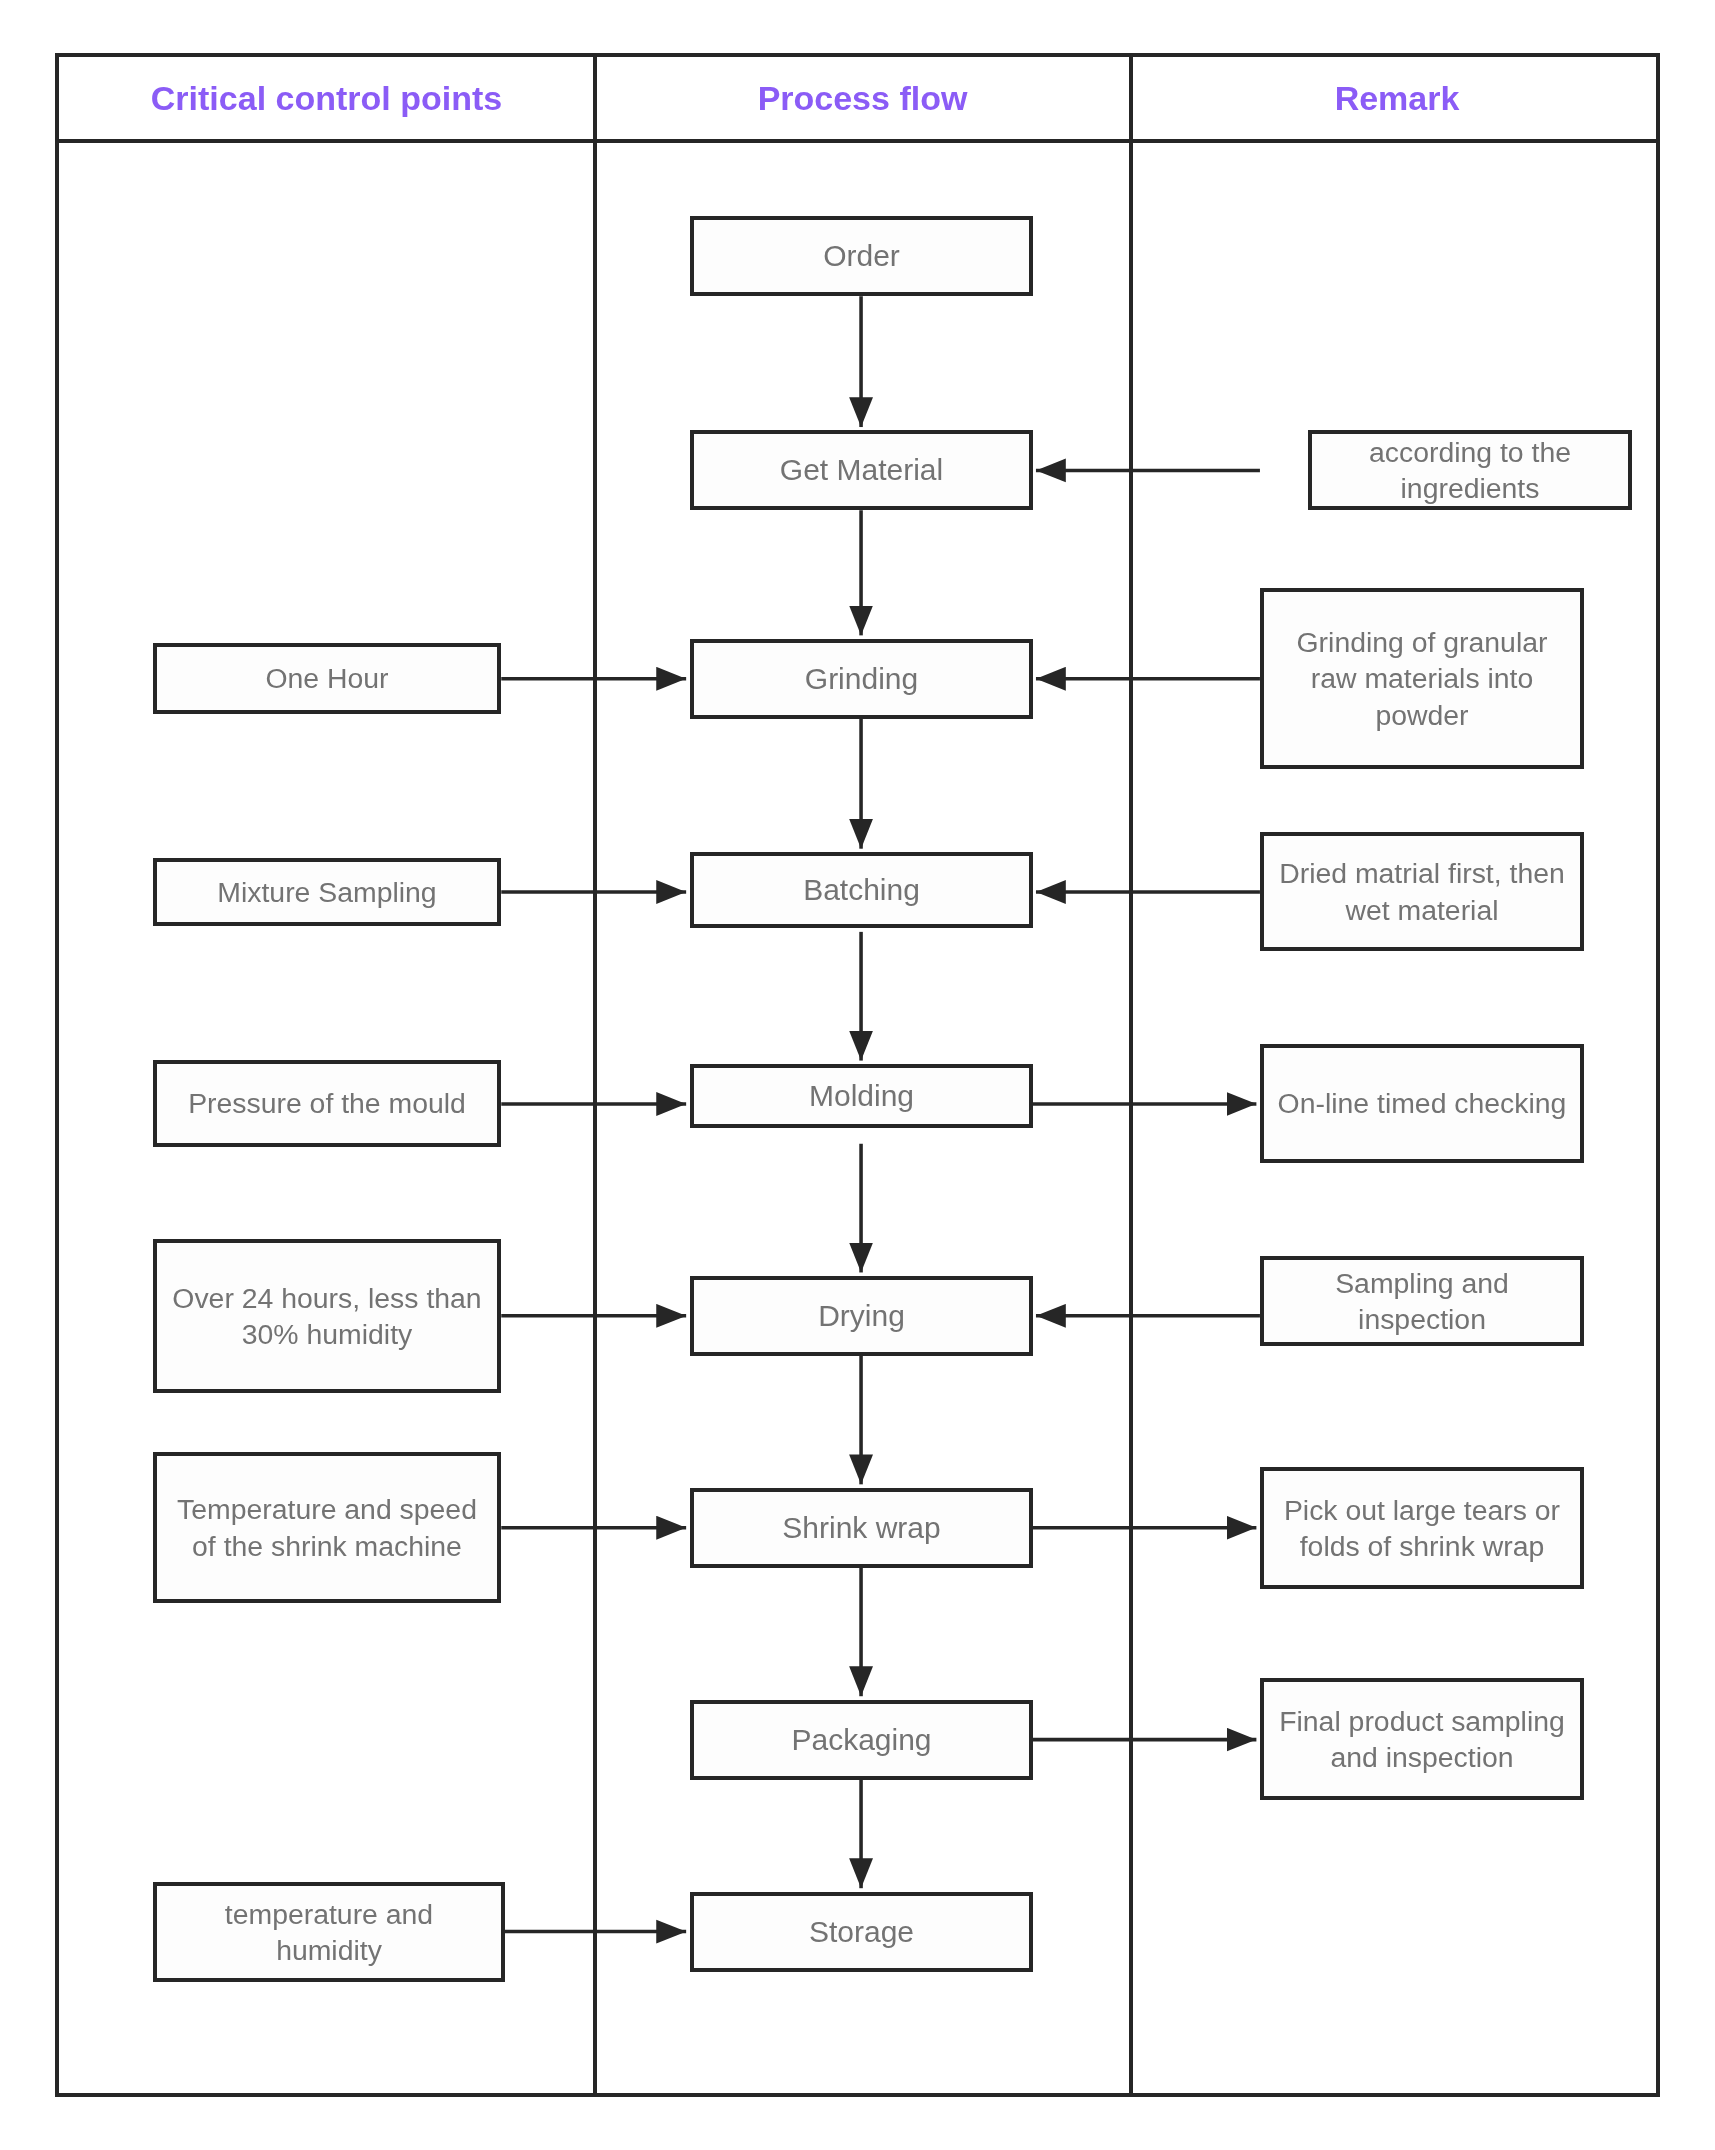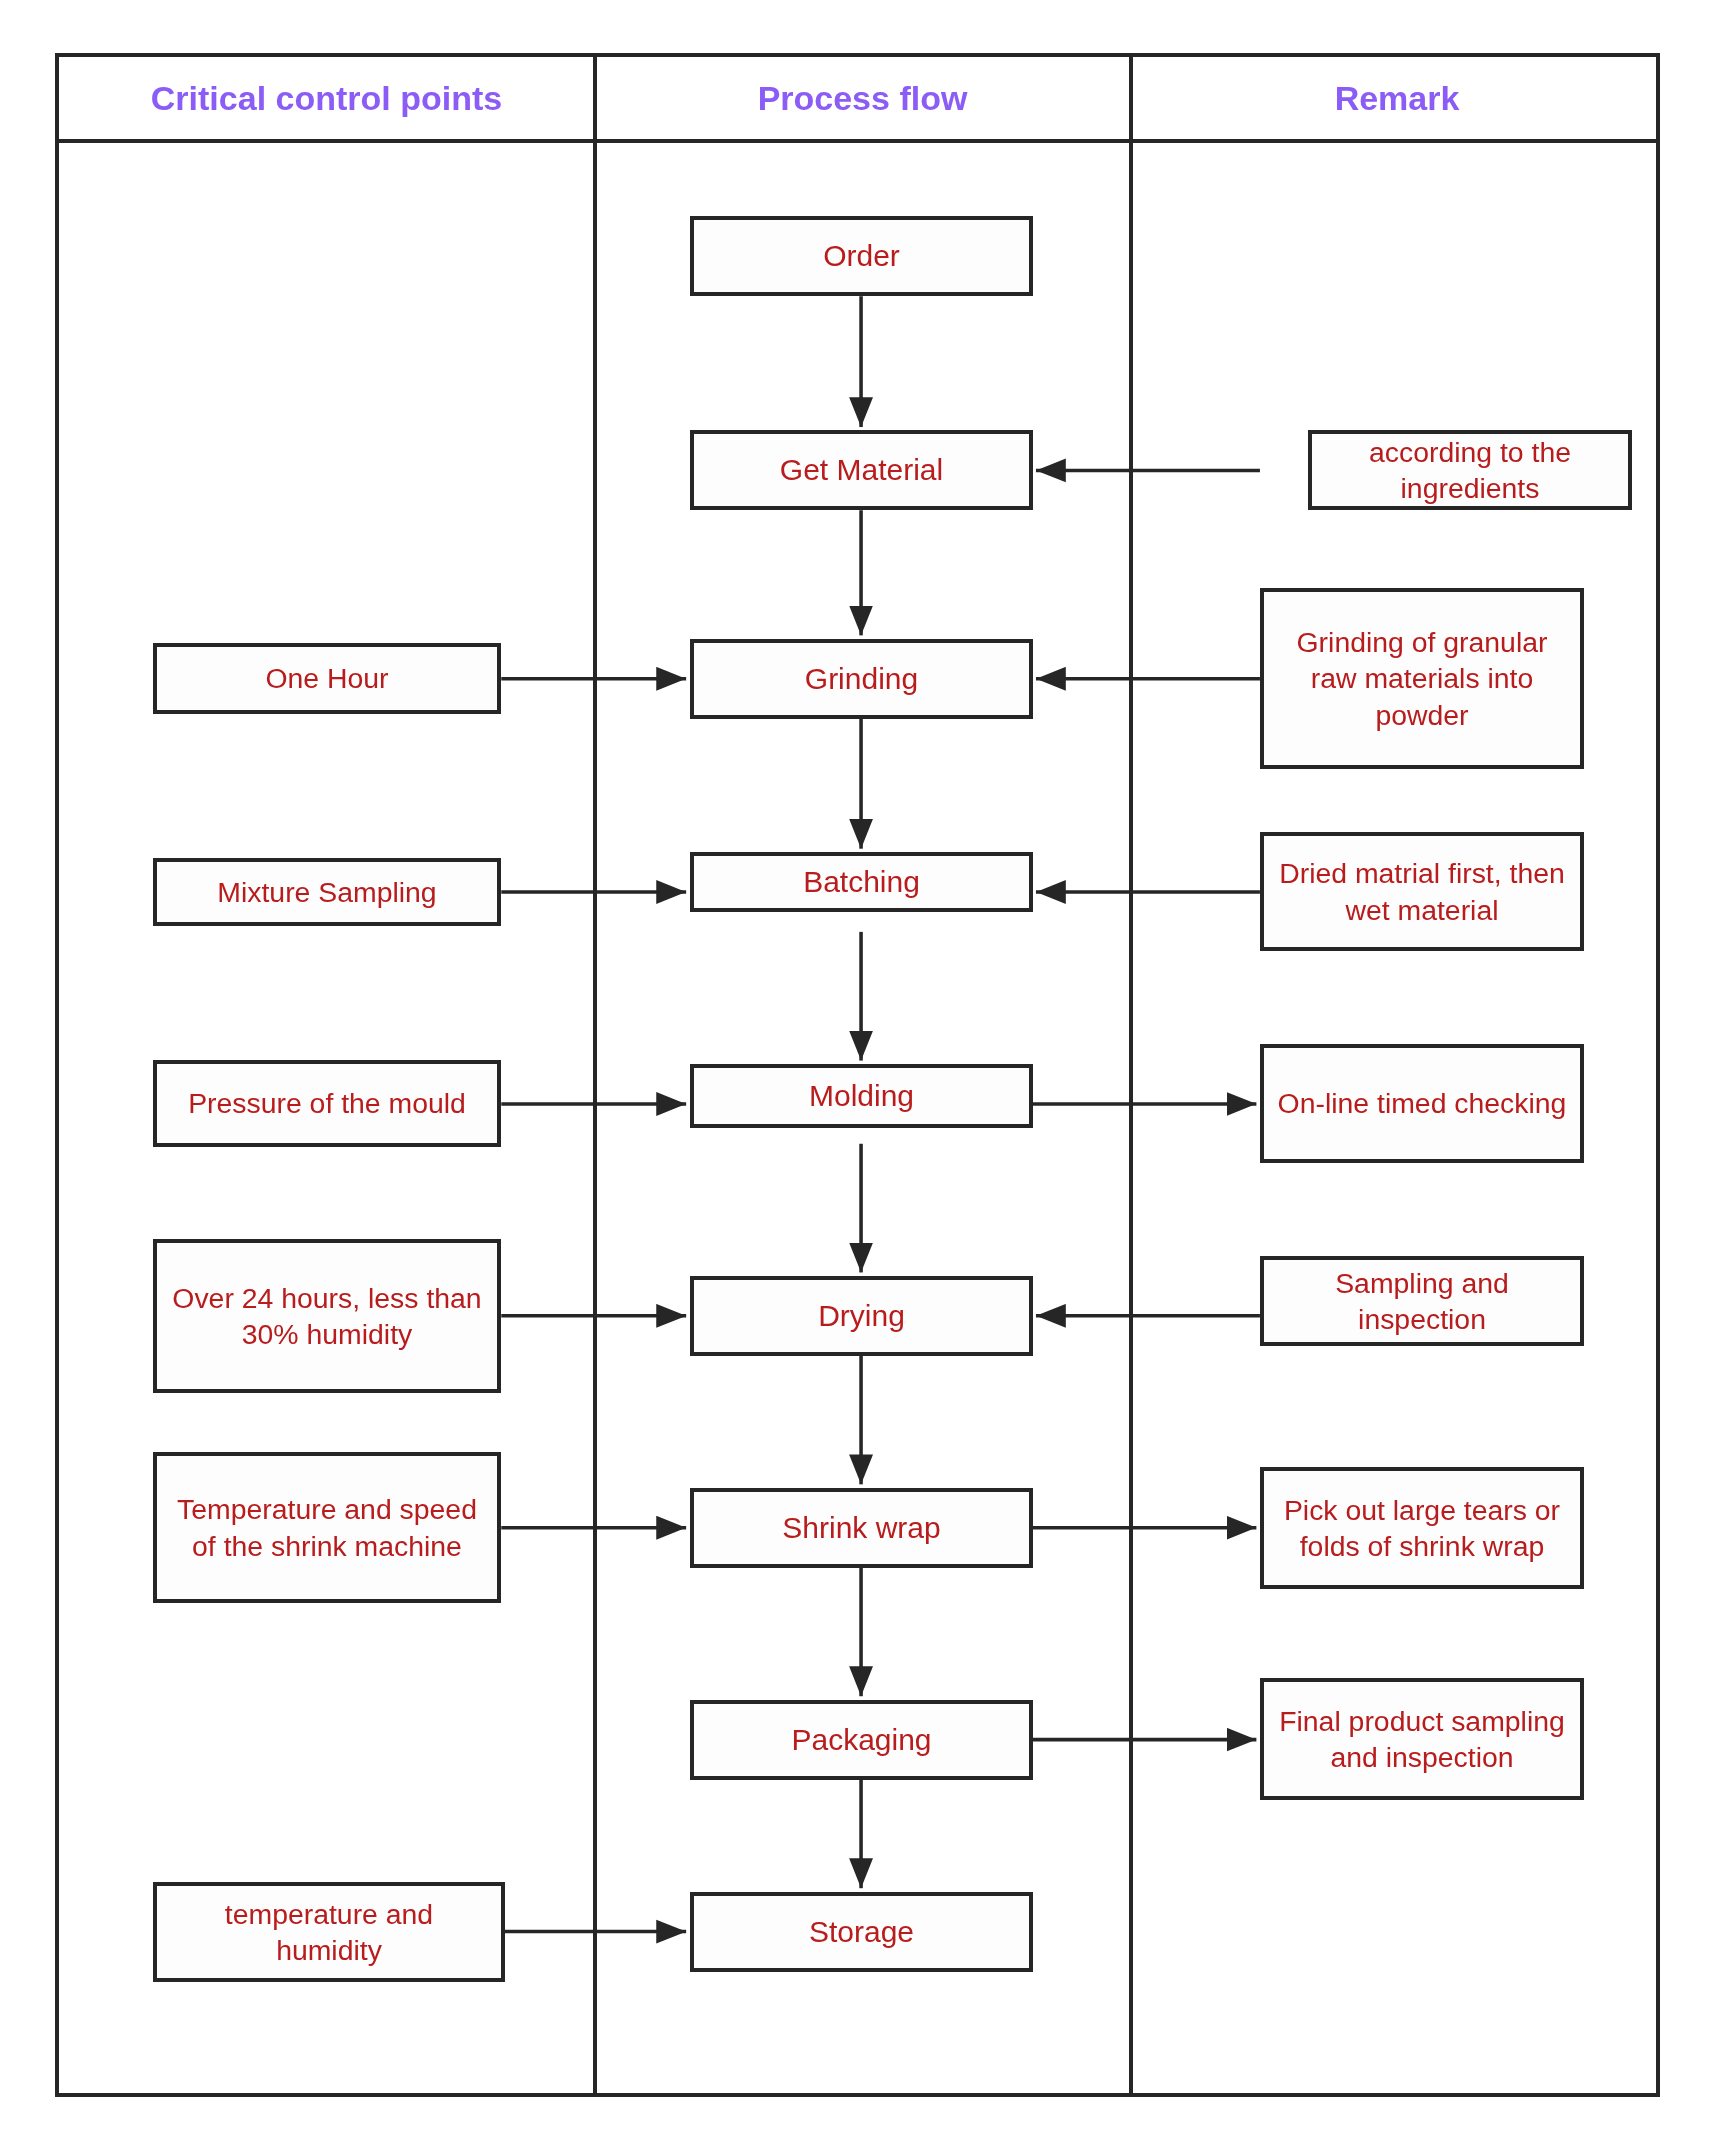--- a/index.html
+++ b/index.html
@@ -19,21 +19,21 @@
   .colhead{
     position:absolute;height:82px;top:57px;display:flex;align-items:center;justify-content:center;
     font-size:34px;color:#8b5cf6;font-weight:bold;
   }
   .ch1{left:60px;width:533px;}
   .ch2{left:597px;width:531px;}
   .ch3{left:1133px;width:528px;}
   .node{
     position:absolute;box-sizing:border-box;border:4.3px solid #262626;background:#fdfdfd;
     display:flex;align-items:center;justify-content:center;text-align:center;
-    font-size:28.4px;line-height:1.28;padding:2.8px 12.8px;z-index:2;color:#b91c1c;
+    font-size:28.4px;line-height:1.28;padding:2.8px 12.8px;z-index:2;color:#737373;
   }
   .process{font-size:30px;}
   svg.arrows{position:absolute;left:0;top:0;z-index:1;}
 </style>
 </head>
 <body>
 
 <div class="sheet">
 
   <div class="frame"></div>
@@ -80,21 +80,21 @@
 
   <div class="node process" style="left:690px;top:216px;width:343px;height:80px">
       <span>Order</span>
     </div>
   <div class="node process" style="left:690px;top:430px;width:343px;height:80px">
       <span>Get Material</span>
     </div>
   <div class="node process" style="left:690px;top:639px;width:343px;height:80px">
       <span>Grinding</span>
     </div>
-  <div class="node process" style="left:690px;top:852px;width:343px;height:60px">
+  <div class="node process" style="left:690px;top:852px;width:343px;height:76px">
       <span>Batching</span>
     </div>
   <div class="node process" style="left:690px;top:1064px;width:343px;height:64px">
       <span>Molding</span>
     </div>
   <div class="node process" style="left:690px;top:1276px;width:343px;height:80px">
       <span>Drying</span>
     </div>
   <div class="node process" style="left:690px;top:1488px;width:343px;height:80px">
       <span>Shrink wrap</span>

